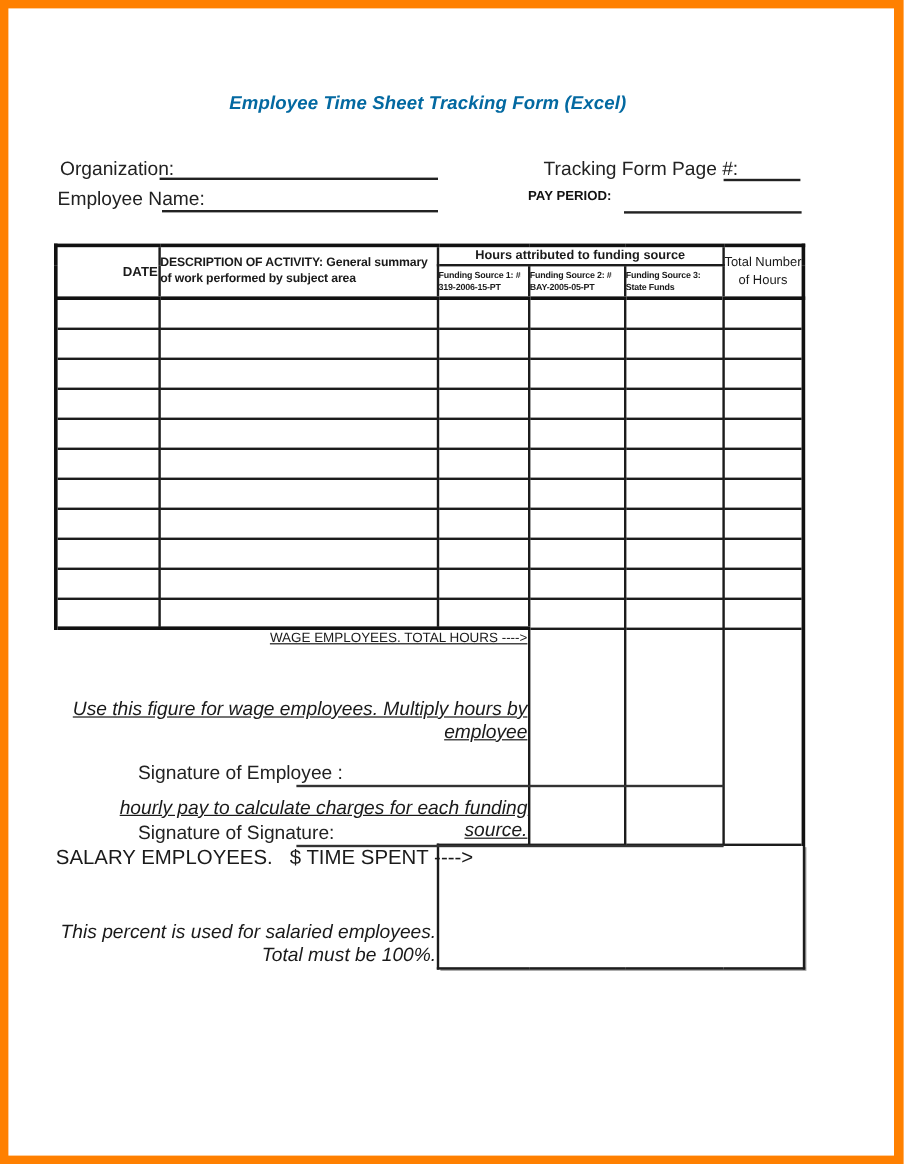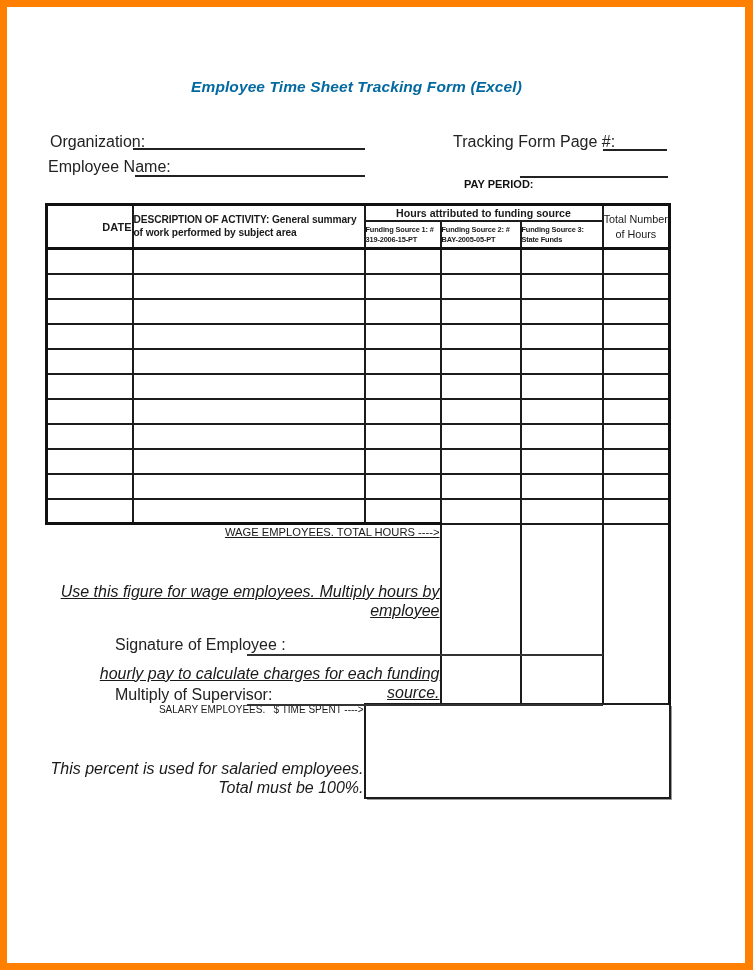--- a/index.html
+++ b/index.html
@@ -61,21 +61,21 @@
   .wage-title { font-size:11.2px; color:#1a1a1a; line-height:1.25; }
   .note { font-size:16px; font-style:italic; color:#1a1a1a; line-height:1.18;margin-top:44px; }
   td.wage-cell { border:2px solid #1c1c1c; border-top:3px solid #111; border-bottom:none; }
 
   
   tr.salary-row { height:42px; }
   td.salary-label-cell {
     border:none !important;
     text-align:right; vertical-align:top; padding:7px 3px 0 0;
   }
-  .salary-title { font-size:10px; white-space:pre; color:#1a1a1a; line-height:1.25; }
+  .salary-title { font-size:17px; white-space:pre; color:#1a1a1a; line-height:1.25; }
   td.salary-box {
     border:none; border-top:4px solid #7d7d7d;
     border-right:3px solid #111; border-bottom:3px solid #111;
     box-shadow:2px 2px 0 #9a9a9a;
   }
 
   
   .sig-label { position:absolute; font-size:16px; color:#222; }
   .sig-line { position:absolute; height:0; border-bottom:2px solid #333; }
 </style>
@@ -88,21 +88,21 @@
 
   <div class="meta-label" style="left:43px; top:126px;">Organization:</div>
   <div class="fill-line" style="left:126px; top:141px; width:232px;"></div>
 
   <div class="meta-label" style="left:434px; top:126px;margin-left:12px;">Tracking Form Page #:</div>
   <div class="fill-line" style="left:596px; top:142px; width:64px;"></div>
 
   <div class="meta-label" style="left:41px; top:151px;text-align:center;">Employee Name:</div>
   <div class="fill-line" style="left:128px; top:168px; width:230px;"></div>
 
-  <div class="meta-label bold" style="left:457px; top:151px;margin-top:20px;">PAY PERIOD:</div>
+  <div class="meta-label bold" style="left:433px; top:151px;">PAY PERIOD:</div>
   <div class="fill-line" style="left:513px; top:169px; width:148px;"></div>
 
   <table class="grid">
     <colgroup>
       <col style="width:86px">
         <col style="width:232px">
         <col style="width:76px">
       <col style="width:80px">
         <col style="width:82px">
         <col style="width:67px">
@@ -236,16 +236,16 @@
           <div class="note">This percent is used for salaried employees. Total must be 100%.</div>
         </td>
         <td colspan="4" class="salary-box"></td>
       </tr>
     </tbody>
   </table>
 
   <div class="sig-label" style="left:108px; top:629px;">Signature of Employee :</div>
   <div class="sig-line" style="left:240px; top:647px; width:356px;"></div>
 
-  <div class="sig-label" style="left:108px; top:679px;">Multiply of Supervisor:</div>
+  <div class="sig-label" style="left:108px; top:679px;">Signature of Signature:</div>
   <div class="sig-line" style="left:240px; top:697px; width:356px;"></div>
 
 </div>
 
 </body></html>

